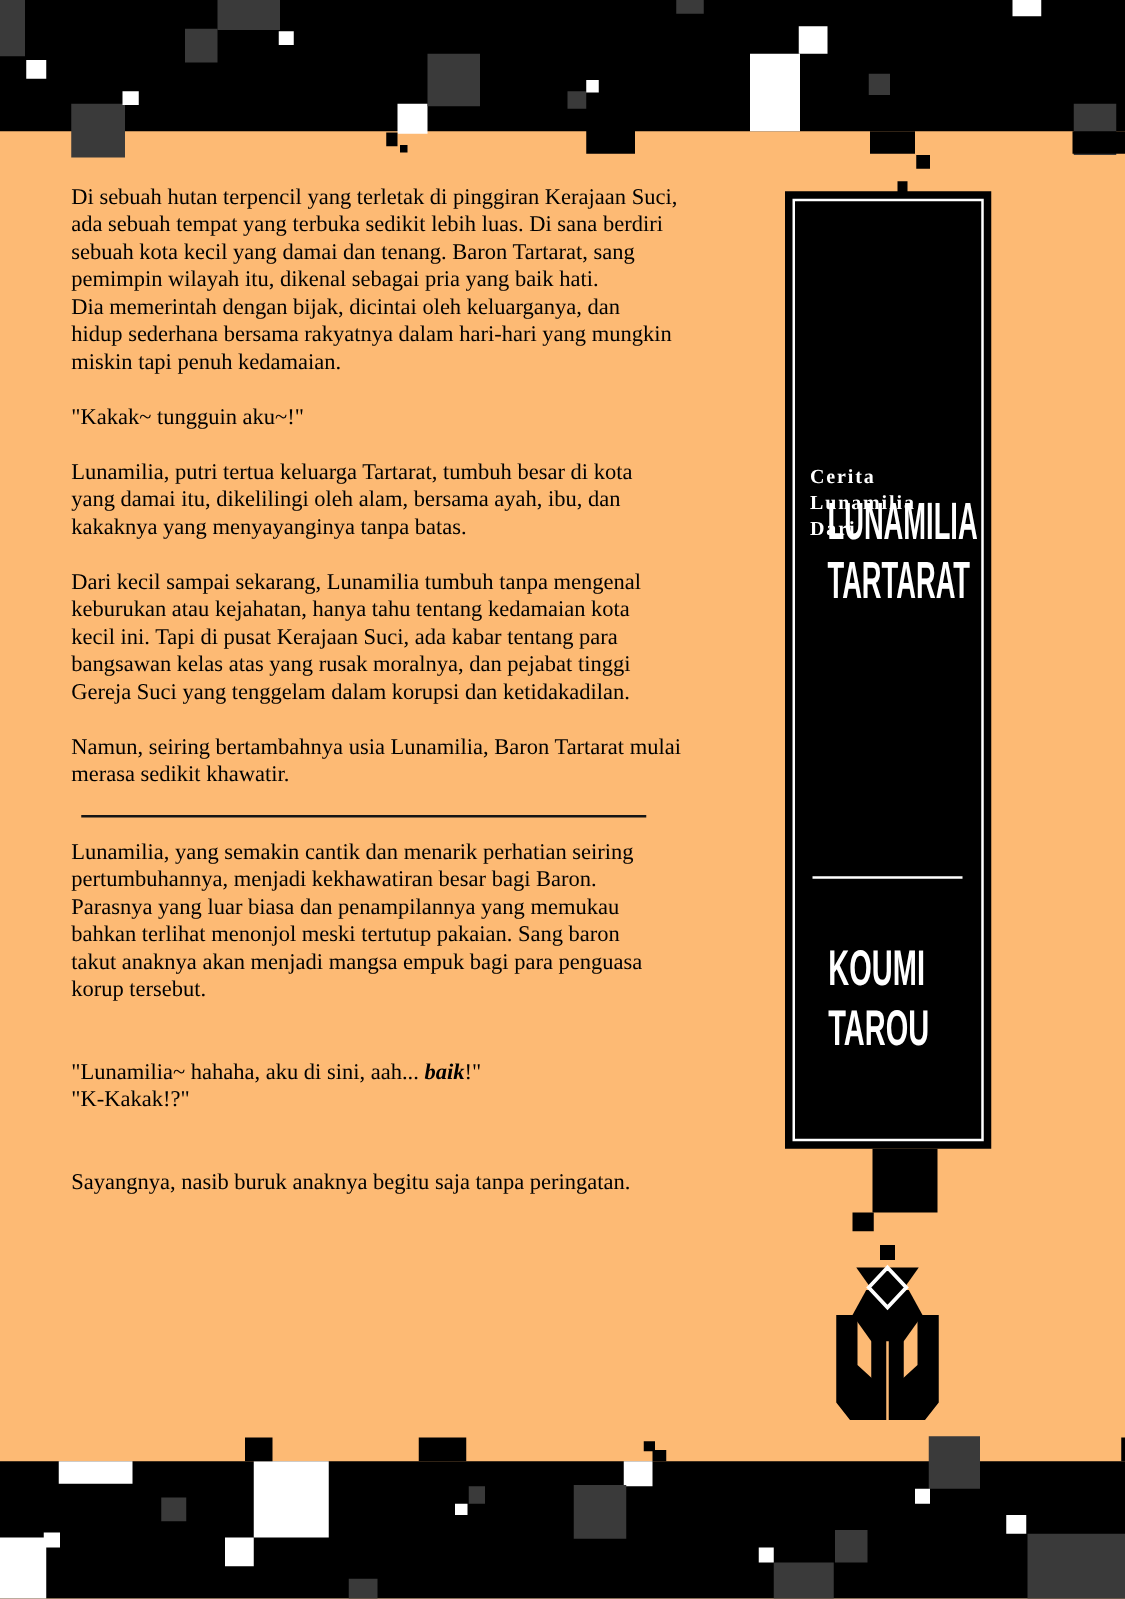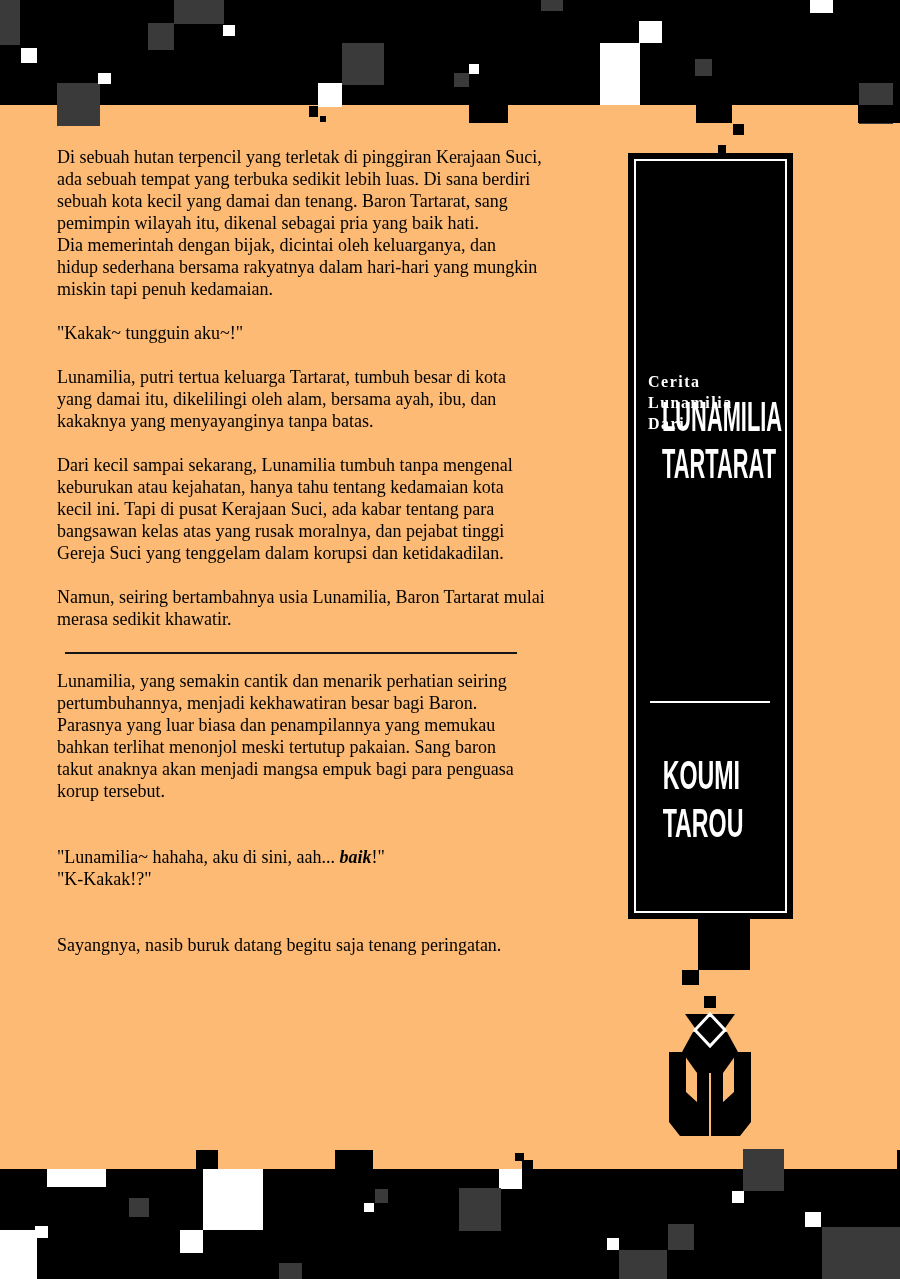--- a/index.html
+++ b/index.html
@@ -113,21 +113,21 @@
     <p class="para">Lunamilia, yang semakin cantik dan menarik perhatian seiring
 pertumbuhannya, menjadi kekhawatiran besar bagi Baron.
 Parasnya yang luar biasa dan penampilannya yang memukau
 bahkan terlihat menonjol meski tertutup pakaian. Sang baron
 takut anaknya akan menjadi mangsa empuk bagi para penguasa
 korup tersebut.</p>
     <p class="para">
       <span>"Lunamilia~ hahaha, aku di sini, aah... </span><em>baik</em><span>!"</span>
       <span class="line2">"K-Kakak!?"</span>
     </p>
-    <p class="para">Sayangnya, nasib buruk datang begitu saja tenang peringatan.</p>
+    <p class="para">Sayangnya, nasib buruk anaknya begitu saja tanpa peringatan.</p>
   </div>
 
   <div class="banner-notch"></div>
   <div class="banner">
     <div class="banner-inner"></div>
     <div class="kicker">
       <div>Cerita</div>
       <div>Lunamilia</div>
       <div>Dari</div>
     </div>

